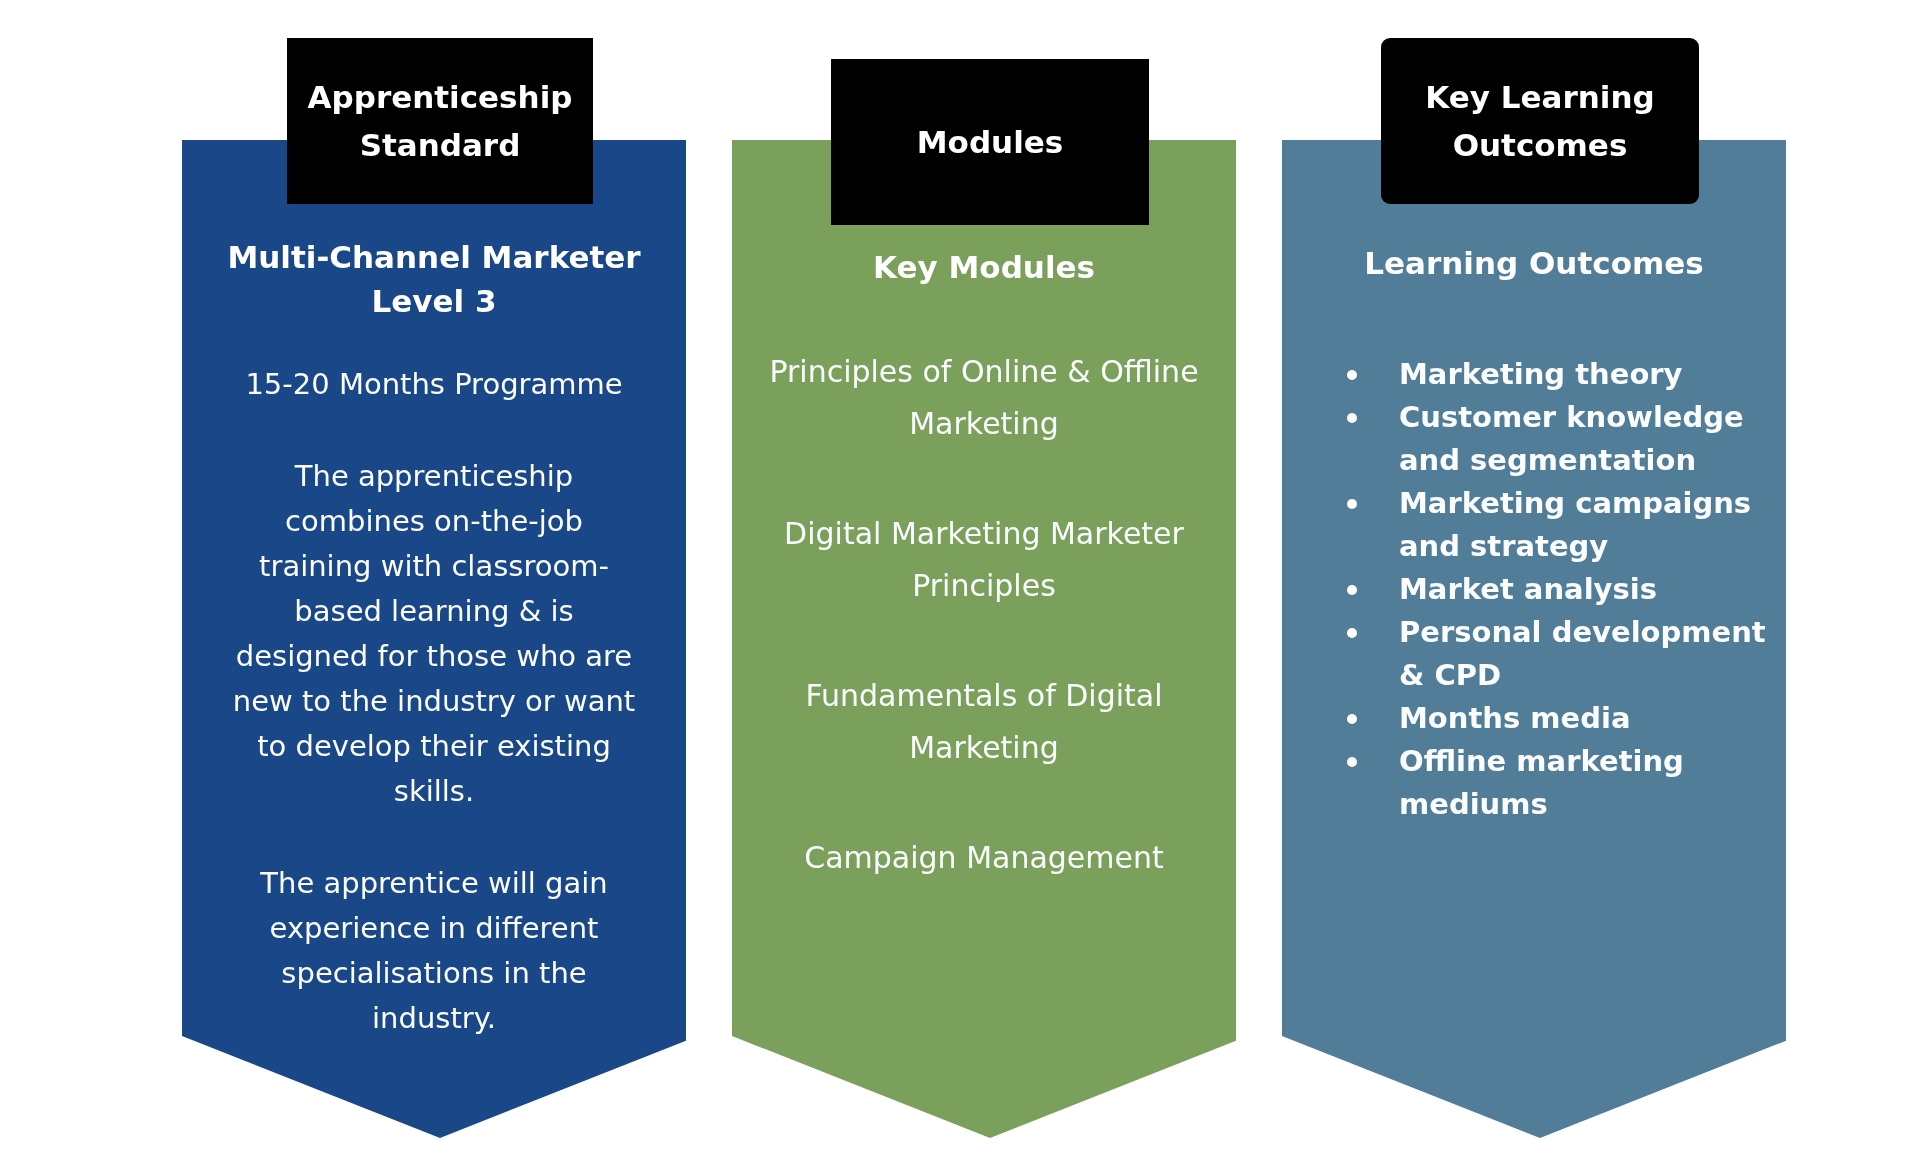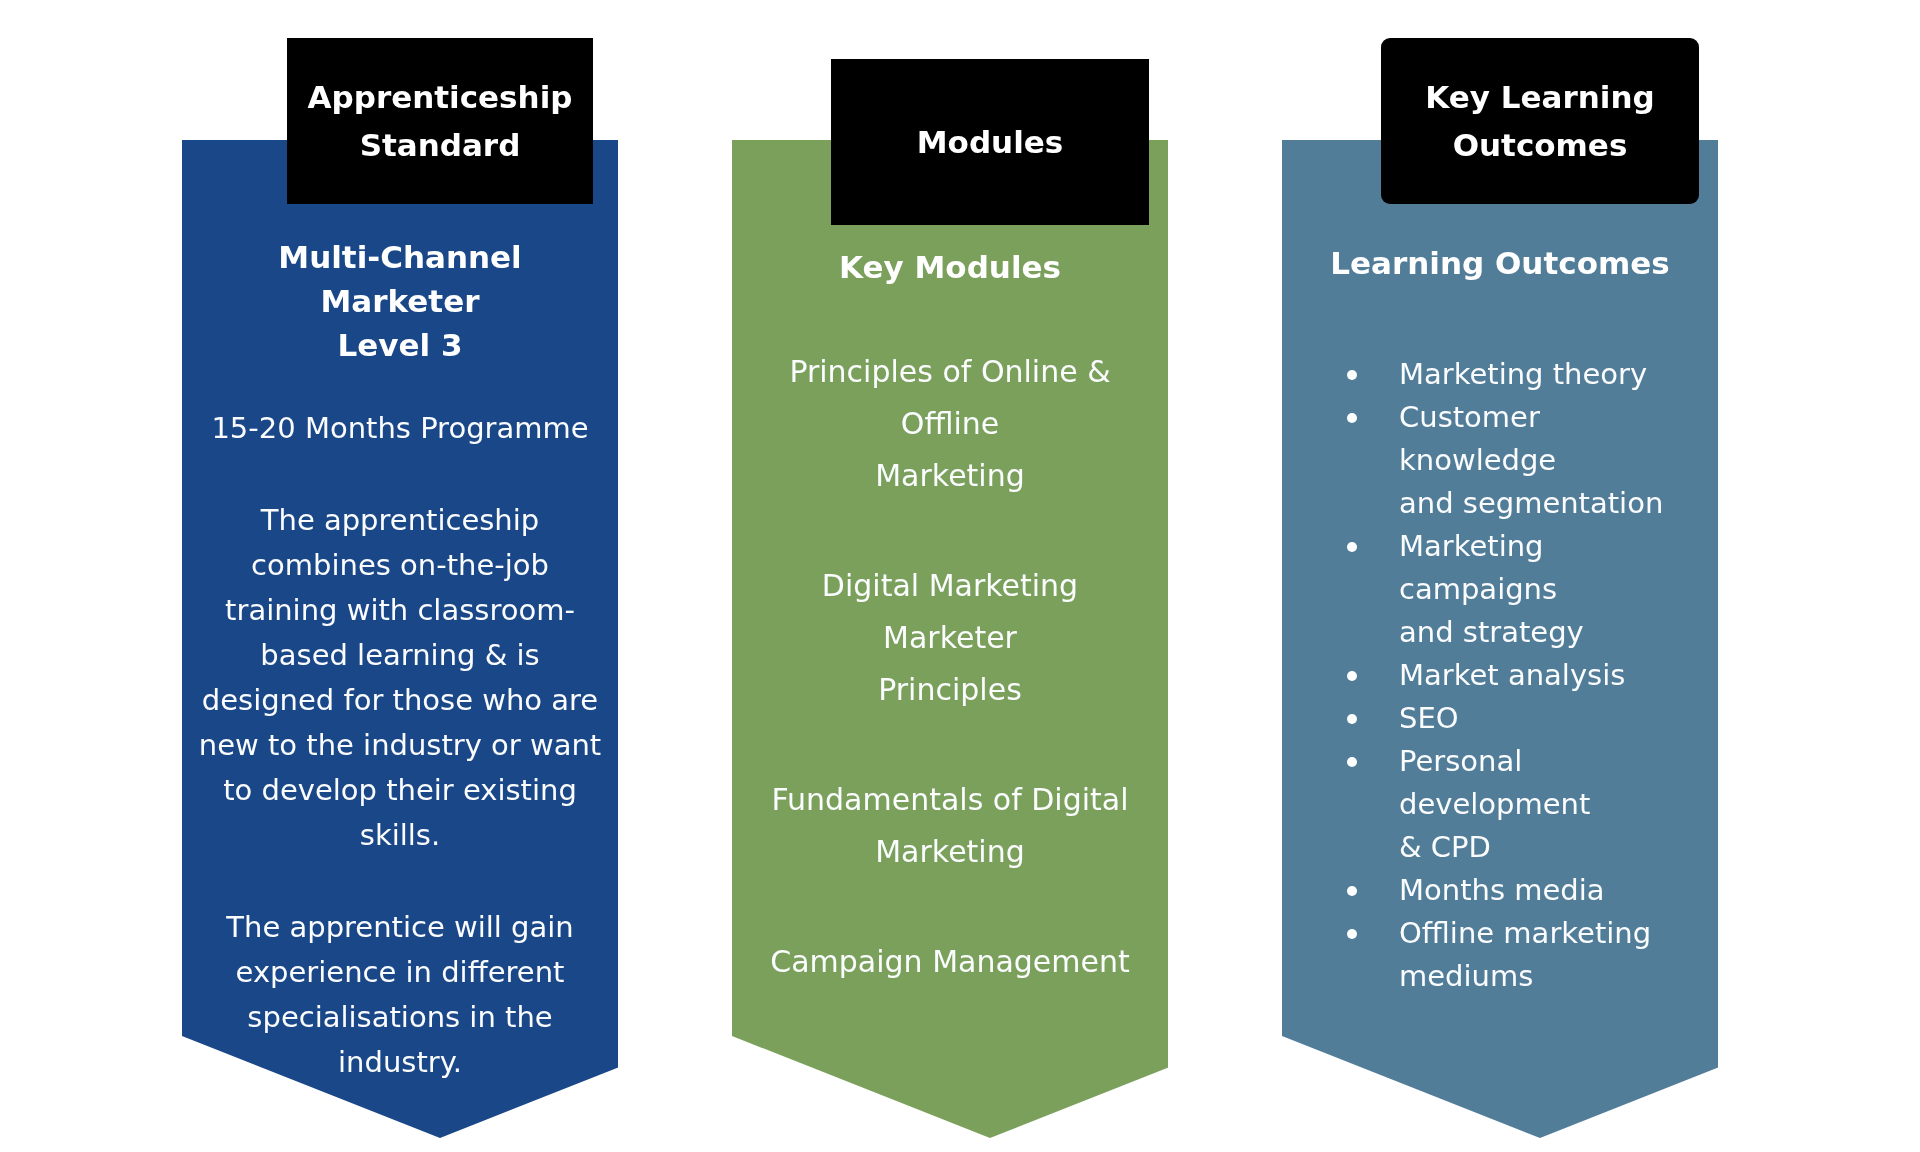--- a/index.html
+++ b/index.html
@@ -25,21 +25,21 @@
     height: 1152px;
   }
   .col-0 { left: 182px; }
   .col-1 { left: 732px; }
   .col-2 { left: 1282px; }
 
   .banner {
     position: absolute;
     top: 140px;
     left: 0;
-    width: 436px;
+    width: 504px;
     height: 998px;
     clip-path: polygon(0 0, 516px 0, 516px 896px, 258px 998px, 0 896px);
     color: #fbfcfe;
   }
   .content {
     box-sizing: border-box;
     width: 100%;
     height: 100%;
     padding: 95px 16px 0 16px;
     text-align: center;
@@ -75,20 +75,21 @@
 
   .col-2 .col-title { margin-bottom: 68px; text-align: center; }
   .outcomes-list {
     margin: 0;
     padding: 0 0 0 49px;
     list-style: none;
   }
   .outcomes-list li {
     display: flex;
     align-items: flex-start;
+    font-weight: bold;
   }
   .dot {
     flex: none;
     width: 10px;
     height: 10px;
     margin-top: 17px;
     border-radius: 50%;
     background: #ffffff;
   }
   .li-text {
@@ -185,24 +186,20 @@
             <span class="dot"></span>
             <span class="li-text">Marketing campaigns
 and strategy</span>
           </li>
           <li>
             <span class="dot"></span>
             <span class="li-text">Market analysis</span>
           </li>
           <li>
             <span class="dot"></span>
-            <span class="li-text">SEO</span>
-          </li>
-          <li>
-            <span class="dot"></span>
             <span class="li-text">Personal development
 &amp; CPD</span>
           </li>
           <li>
             <span class="dot"></span>
             <span class="li-text">Months media</span>
           </li>
           <li>
             <span class="dot"></span>
             <span class="li-text">Offline marketing

